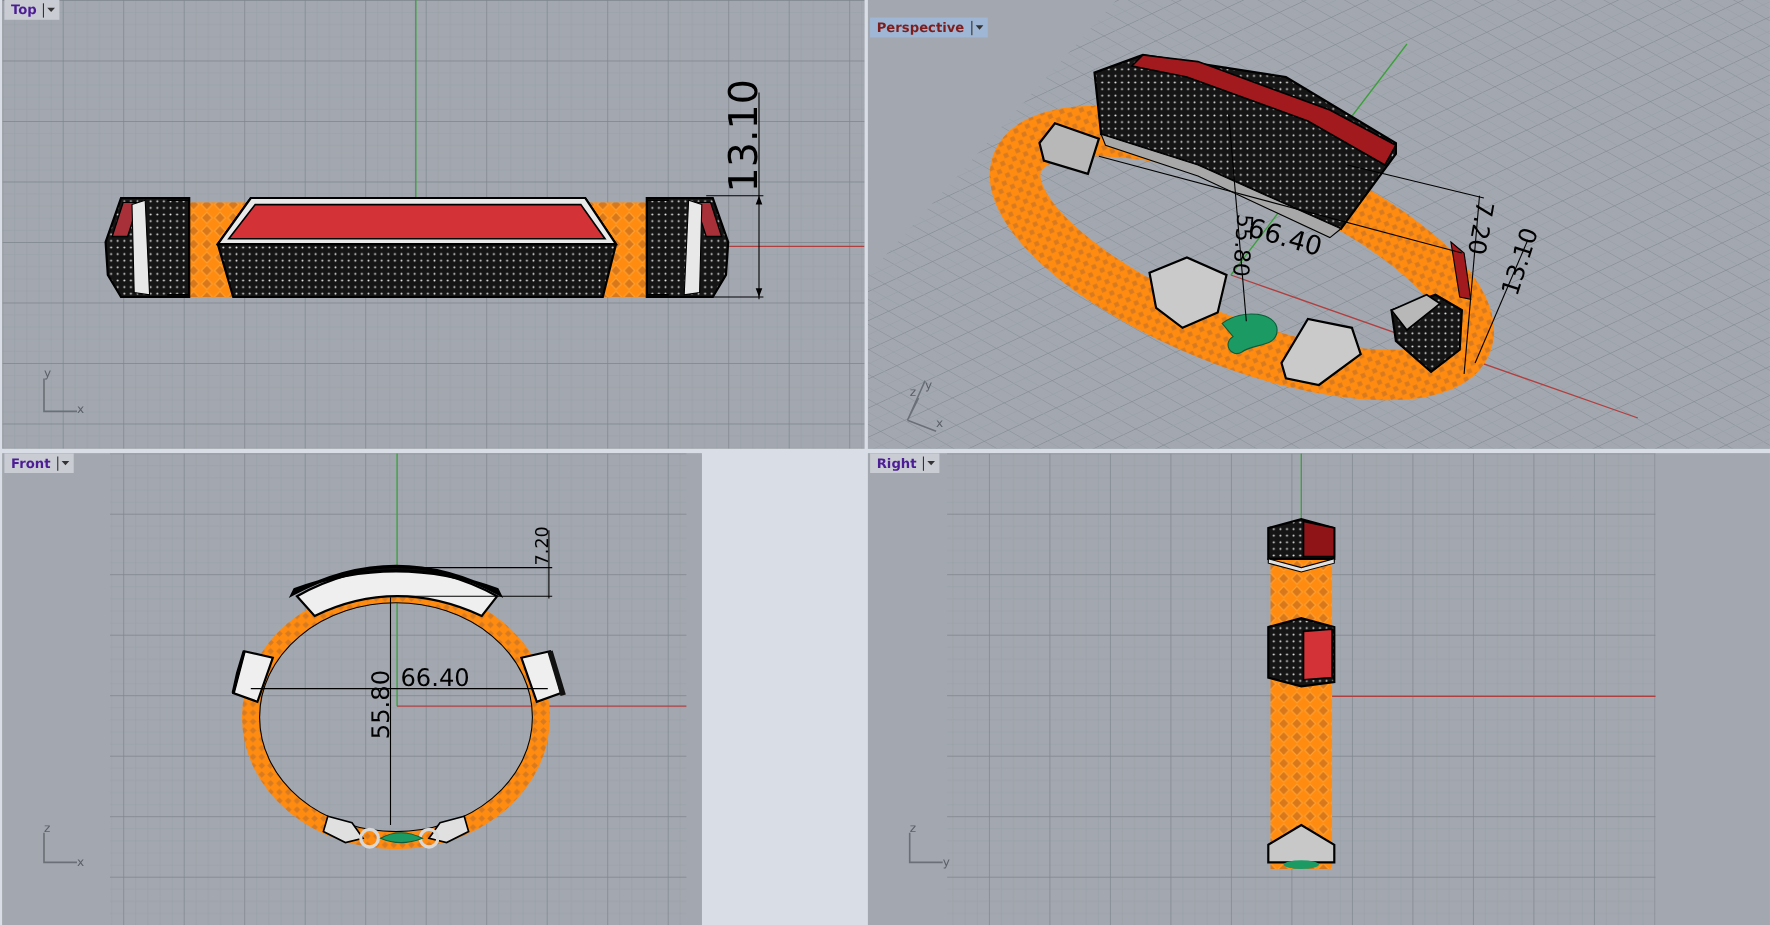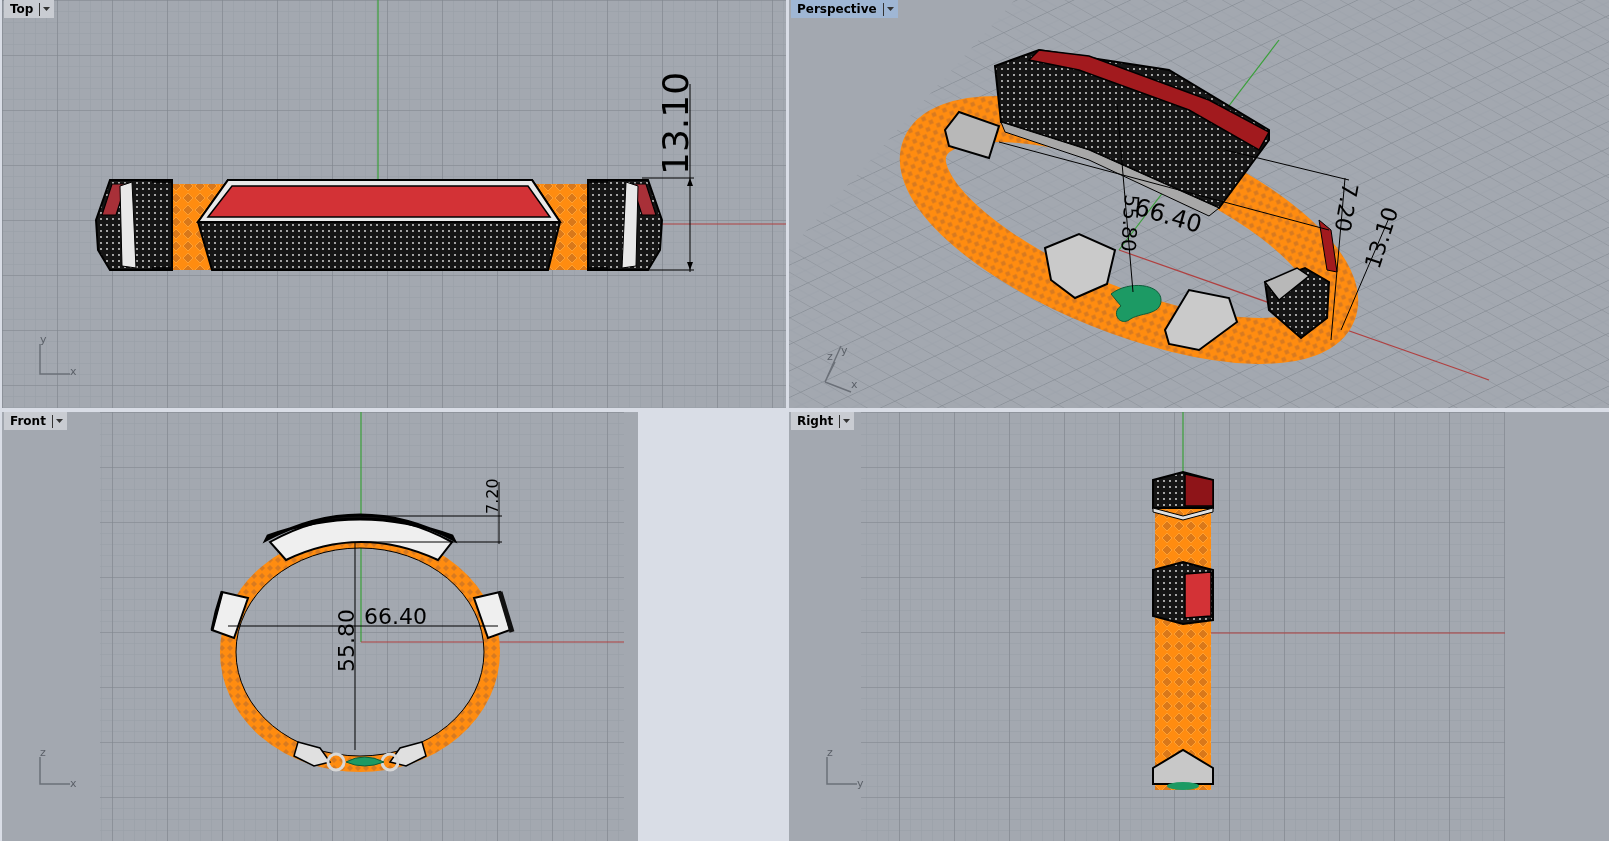--- a/index.html
+++ b/index.html
@@ -1,20 +1,20 @@
 <!DOCTYPE html>
 <html><head>
 <meta charset="utf-8">
 <style>
   html,body{margin:0;padding:0;}
   body{width:1609px;height:841px;background:#d9dde6;position:relative;overflow:hidden;font-family:"DejaVu Sans","Liberation Sans",sans-serif;}
   .vp{position:absolute;background:#a3a8b0;overflow:hidden;}
   .vp svg.scene{position:absolute;left:0;top:0;}
-  .vp-tab{position:absolute;left:2px;top:0;height:18px;display:flex;align-items:center;background:#c9ccd2;padding:0 3px 0 6px;font-size:12px;font-weight:bold;color:#000000;z-index:5;}
-  .vp-tab.active{background:#9fb6d4;color:#000000;}
+  .vp-tab{position:absolute;left:2px;top:0;height:18px;display:flex;align-items:center;background:#c9ccd2;padding:0 3px 0 6px;font-size:12px;font-weight:bold;color:#4c1d95;z-index:5;}
+  .vp-tab.active{background:#9fb6d4;color:#7f1d1d;margin-top:16px;}
   .vp-tab .lbl{padding-right:6px;}
   .vp-tab .dd{display:flex;align-items:center;border-left:1px solid #333;height:13px;padding-left:2px;}
   .vp-tab .dd svg{display:block;}
   .axis-lbl{font-family:"DejaVu Sans",sans-serif;font-size:11px;fill:#5b6068;}
 </style>
 </head>
 <body>
 
 
 

